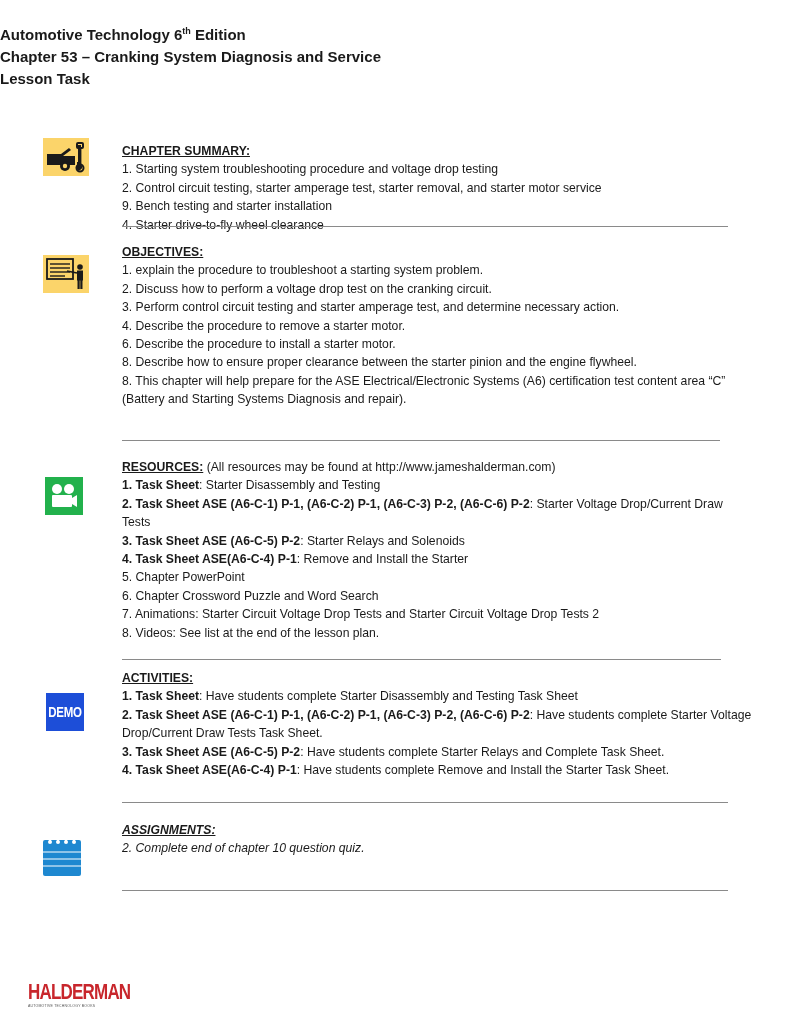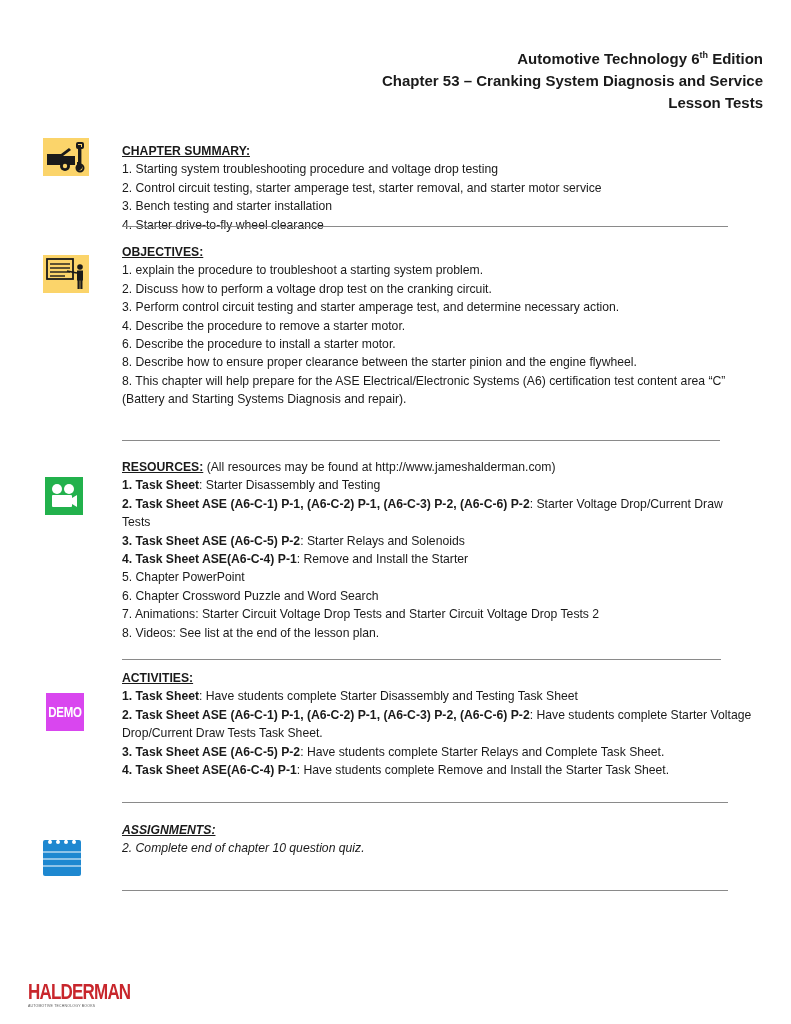--- a/index.html
+++ b/index.html
@@ -1,22 +1,22 @@
 <!DOCTYPE html>
 <html><head>
 <meta charset="utf-8">
 <style>
   html, body { margin: 0; padding: 0; background: #ffffff; }
   body {
     width: 791px; height: 1024px; position: relative; overflow: hidden;
     font-family: "Liberation Sans", sans-serif; color: #1a1a1a;
   }
   .header {
-    position: absolute; top: 24px; left: 0; width: 763px; text-align: right;
-    font-weight: bold; font-size: 15px; line-height: 22px; margin-top: 24px;
+    position: absolute; top: 24px; left: 0; width: 763px; text-align: left;
+    font-weight: bold; font-size: 15px; line-height: 22px;
   }
   .header sup { font-size: 9px; vertical-align: super; line-height: 0; }
   .section { position: absolute; left: 0; width: 791px; }
   .icon { position: absolute; left: 43px; width: 46px; height: 38px; }
   .content {
     position: absolute; left: 122px; width: 630px;
     font-size: 12.2px; line-height: 18.4px;
   }
   .sec-title { font-weight: bold; text-decoration: underline; }
   .sec-note { font-weight: normal; text-decoration: none; margin-top: 20px; }
@@ -36,40 +36,40 @@
   .logo-sub {
     font-size: 3.5px; color: #555; display: block; margin-top: 5px; letter-spacing: 0.2px; white-space: nowrap;
   }
 </style>
 </head>
 <body>
 
 <div class="header">
   <div><span>Automotive Technology 6</span><sup>th</sup><span> Edition</span></div>
   <div>Chapter 53 – Cranking System Diagnosis and Service</div>
-  <div>Lesson Tests</div>
+  <div>Lesson Task</div>
 </div>
 
 <div class="section" style="top:0;">
   <svg class="icon" style="top:138px;" viewBox="0 0 46 38">
     <rect width="46" height="38" fill="#fbd46a"></rect>
     <path d="M4 18 L20 18 L28 12 L26 10 L18 16 L4 16 Z" fill="#1a1a1a"></path>
     <rect x="4" y="18" width="28" height="9" fill="#1a1a1a"></rect>
     <circle cx="22" cy="28" r="5" fill="#1a1a1a"></circle>
     <circle cx="22" cy="28" r="2.2" fill="#fbd46a"></circle>
     <path d="M36 7 h2 v3 h-1 v14 h1 v3 a3 3 0 1 1 -4 0 v-3 h1 v-14 h-1 v-3 h2 Z" fill="#1a1a1a"></path>
     <rect x="34" y="5" width="6" height="5" rx="1" fill="none" stroke="#1a1a1a" stroke-width="2"></rect>
     <circle cx="37" cy="30" r="3.5" fill="none" stroke="#1a1a1a" stroke-width="2"></circle>
     <rect x="36" y="9" width="2.4" height="18" fill="#1a1a1a"></rect>
   </svg>
   <div class="content" style="top:119px;margin-top:23px;">
     <div class="sec-title">CHAPTER SUMMARY:</div>
     <div class="item">1. Starting system troubleshooting procedure and voltage drop testing</div>
     <div class="item">2. Control circuit testing, starter amperage test, starter removal, and starter motor service</div>
-    <div class="item">3. Bench testing and starter installation</div>
+    <div class="item">9. Bench testing and starter installation</div>
     <div class="item">4. Starter drive-to-fly wheel clearance</div>
   </div>
   <div class="rule" style="top:226px; width:606px;"></div>
 </div>
 
 <div class="section" style="top:0;">
   <svg class="icon" style="top:255px;" viewBox="0 0 46 38">
     <rect width="46" height="38" fill="#fbd46a"></rect>
     <rect x="4" y="4" width="26" height="20" fill="none" stroke="#1a1a1a" stroke-width="1.8"></rect>
     <line x1="7" y1="9" x2="27" y2="9" stroke="#1a1a1a" stroke-width="1.4"></line>
@@ -111,21 +111,21 @@
     <div class="item"><b>4. </b><b>Task Sheet ASE(A6-C-4) P-1</b><span>: Remove and Install the Starter</span></div>
     <div class="item">5. Chapter PowerPoint</div>
     <div class="item">6. Chapter Crossword Puzzle and Word Search</div>
     <div class="item">7. Animations: Starter Circuit Voltage Drop Tests and Starter Circuit Voltage Drop Tests 2</div>
     <div class="item">8. Videos: See list at the end of the lesson plan.</div>
   </div>
   <div class="rule" style="top:659px; width:599px;"></div>
 </div>
 
 <div class="section" style="top:0;">
-  <div style="position:absolute; left:46px; top:693px; width:38px; height:38px; background:#d946ef; display:flex; align-items:center; justify-content:center;">
+  <div style="position:absolute; left:46px; top:693px; width:38px; height:38px; background:#1d4ed8; display:flex; align-items:center; justify-content:center;">
     <span style="color:#fff; font-weight:bold; font-size:11.5px; letter-spacing:-0.3px; transform:scaleY(1.2);">DEMO</span>
   </div>
   <div class="content" style="top:669px;">
     <div class="sec-title">ACTIVITIES:</div>
     <div class="item"><b>1. </b><b>Task Sheet</b><span>: Have students complete Starter Disassembly and Testing Task Sheet</span></div>
     <div class="item"><b>2. </b><b>Task Sheet ASE (A6-C-1) P-1, (A6-C-2) P-1, (A6-C-3) P-2, (A6-C-6) P-2</b><span>: Have students complete Starter Voltage Drop/Current Draw Tests Task Sheet.</span></div>
     <div class="item"><b>3. </b><b>Task Sheet ASE (A6-C-5) P-2</b><span>: Have students complete Starter Relays and Complete Task Sheet.</span></div>
     <div class="item"><b>4. </b><b>Task Sheet ASE(A6-C-4) P-1</b><span>: Have students complete Remove and Install the Starter Task Sheet.</span></div>
   </div>
   <div class="rule" style="top:802px; width:606px;"></div>

